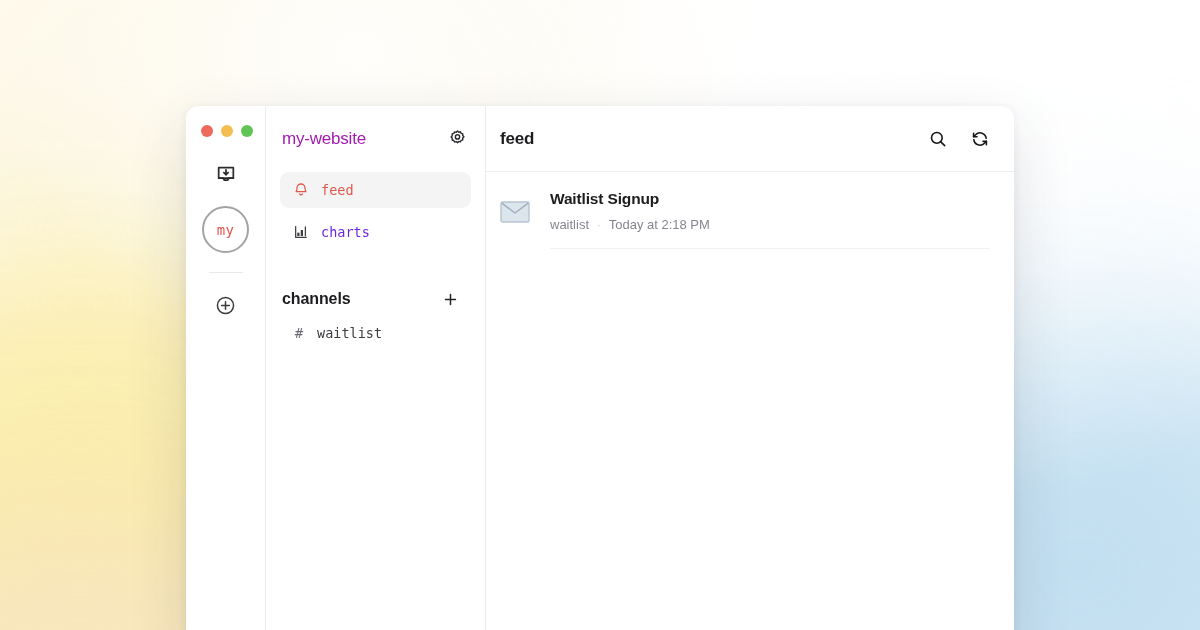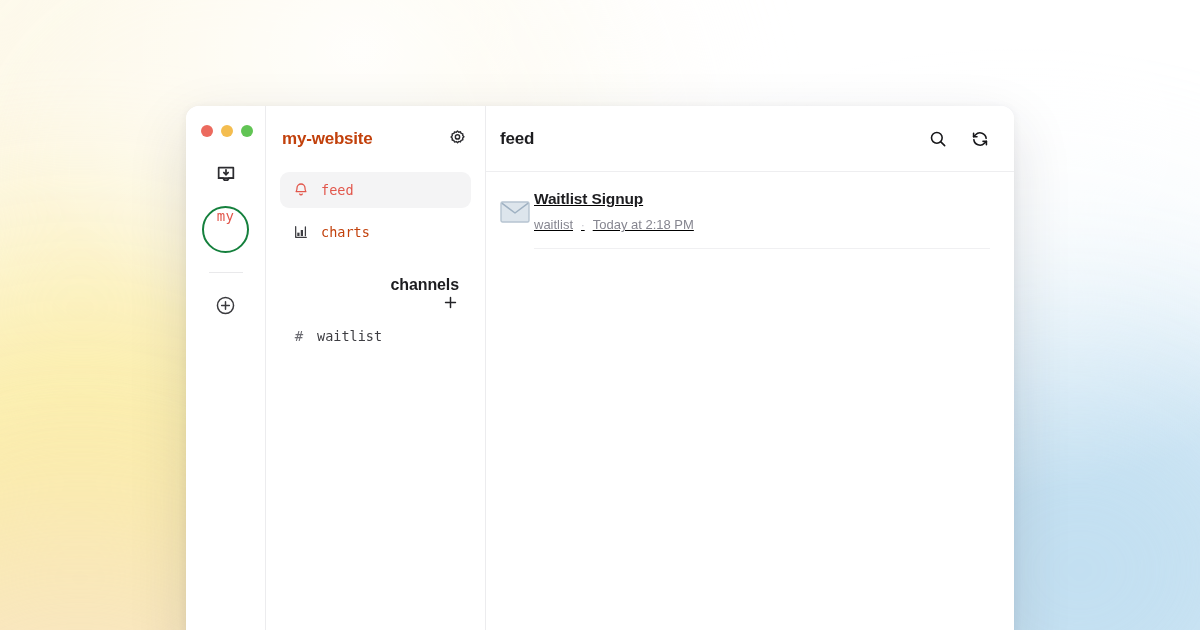--- a/index.html
+++ b/index.html
@@ -77,22 +77,22 @@
   .rail-icon {
     margin-top:23px;
     width:30px; height:30px;
     display:flex; align-items:center; justify-content:center;
     color:#2c2c30;
   }
   .avatar {
     margin-top:16px;
     width:47px; height:47px;
     border-radius:50%;
-    border:2px solid #15803d;
-    display:flex; justify-content:center;
+    border:2px solid #a3a3a3;
+    display:flex; align-items:center; justify-content:center;
     font-family:"DejaVu Sans Mono", monospace;
     font-size:14px; color:#e2574c; letter-spacing:.2px;
   }
   .rail-divider {
     margin-top:19px;
     width:34px; height:1px; background:#e9e9eb;
   }
   .rail-add {
     margin-top:20px;
     width:24px; height:24px; color:#3a3a3e;
@@ -105,42 +105,42 @@
     border-right:1px solid #ececee;
     background:#fff;
     padding:0 14px;
   }
   .sidebar-header {
     height:66px;
     display:flex; align-items:center; justify-content:space-between;
     padding:0 3px 0 2px;
   }
   .workspace-title {
-    font-size:17px; font-weight:700; color:#c2410c;
+    font-size:17px; font-weight:400; color:#a21caf;
     letter-spacing:-.2px;
     text-align:right;
   }
   .gear-btn { width:20px; height:20px; color:#2c2c30; display:flex; }
 
   .nav-item {
     display:flex; align-items:center; gap:12px;
     height:36px; padding:0 12px;
     border-radius:9px;
     margin-bottom:6px;
     font-family:"DejaVu Sans Mono", monospace;
-    font-size:13.5px; color:#c2410c;
+    font-size:13.5px; color:#6d28d9;
   }
   .nav-item .nav-icon { width:17px; height:17px; display:flex; align-items:center; justify-content:center; flex:0 0 17px; }
   .nav-item.active { background:#f4f4f5; color:#e2574c; }
   .nav-item.active .nav-icon { color:#e2574c; }
   .nav-item .nav-icon { color:#3d3d42; }
 
   .section-header {
     display:flex; align-items:flex-end; justify-content:space-between;
-    margin:26px 0 8px; padding:0 12px 0 2px;flex-direction:column;
+    margin:40px 0 8px; padding:0 12px 0 2px;
   }
   .section-title { font-size:16px; font-weight:600; color:#1d1d20; letter-spacing:-.1px; }
   .add-btn { width:17px; height:17px; color:#232327; display:flex; }
 
   .channel-item {
     display:flex; align-items:center; gap:11px;
     height:34px; padding:0 12px;
     border-radius:9px;
     font-family:"DejaVu Sans Mono", monospace;
     font-size:13.5px; color:#3d3d42;
@@ -153,21 +153,21 @@
     height:66px; flex:0 0 66px;
     border-bottom:1px solid #eeeef0;
     display:flex; align-items:center; justify-content:space-between;
     padding:0 24px 0 14px;
   }
   .main-title { font-size:17px; font-weight:700; color:#1d1d20; letter-spacing:-.2px; }
   .header-actions { display:flex; align-items:center; gap:22px; }
   .header-btn { width:20px; height:20px; color:#17171a; display:flex; }
 
   .feed-list { padding:0 24px 0 14px; }
-  .feed-item { display:flex; gap:4px; padding:18px 0 14px;text-decoration:underline; }
+  .feed-item { display:flex; gap:20px; padding:18px 0 14px; }
   .feed-envelope { flex:0 0 30px; width:30px; padding-top:10px; }
   .feed-body { flex:1 1 auto; min-width:0; padding-bottom:16px; border-bottom:1px solid #f0f0f2; }
   .feed-title { font-size:15.5px; font-weight:700; color:#1d1d20; letter-spacing:-.15px; }
   .feed-meta {
     margin-top:9px;
     font-size:13px; color:#868690;
     display:flex; align-items:center; gap:8px;
   }
   .meta-dot { color:#c3c3ca; font-size:11px; }
 </style>

